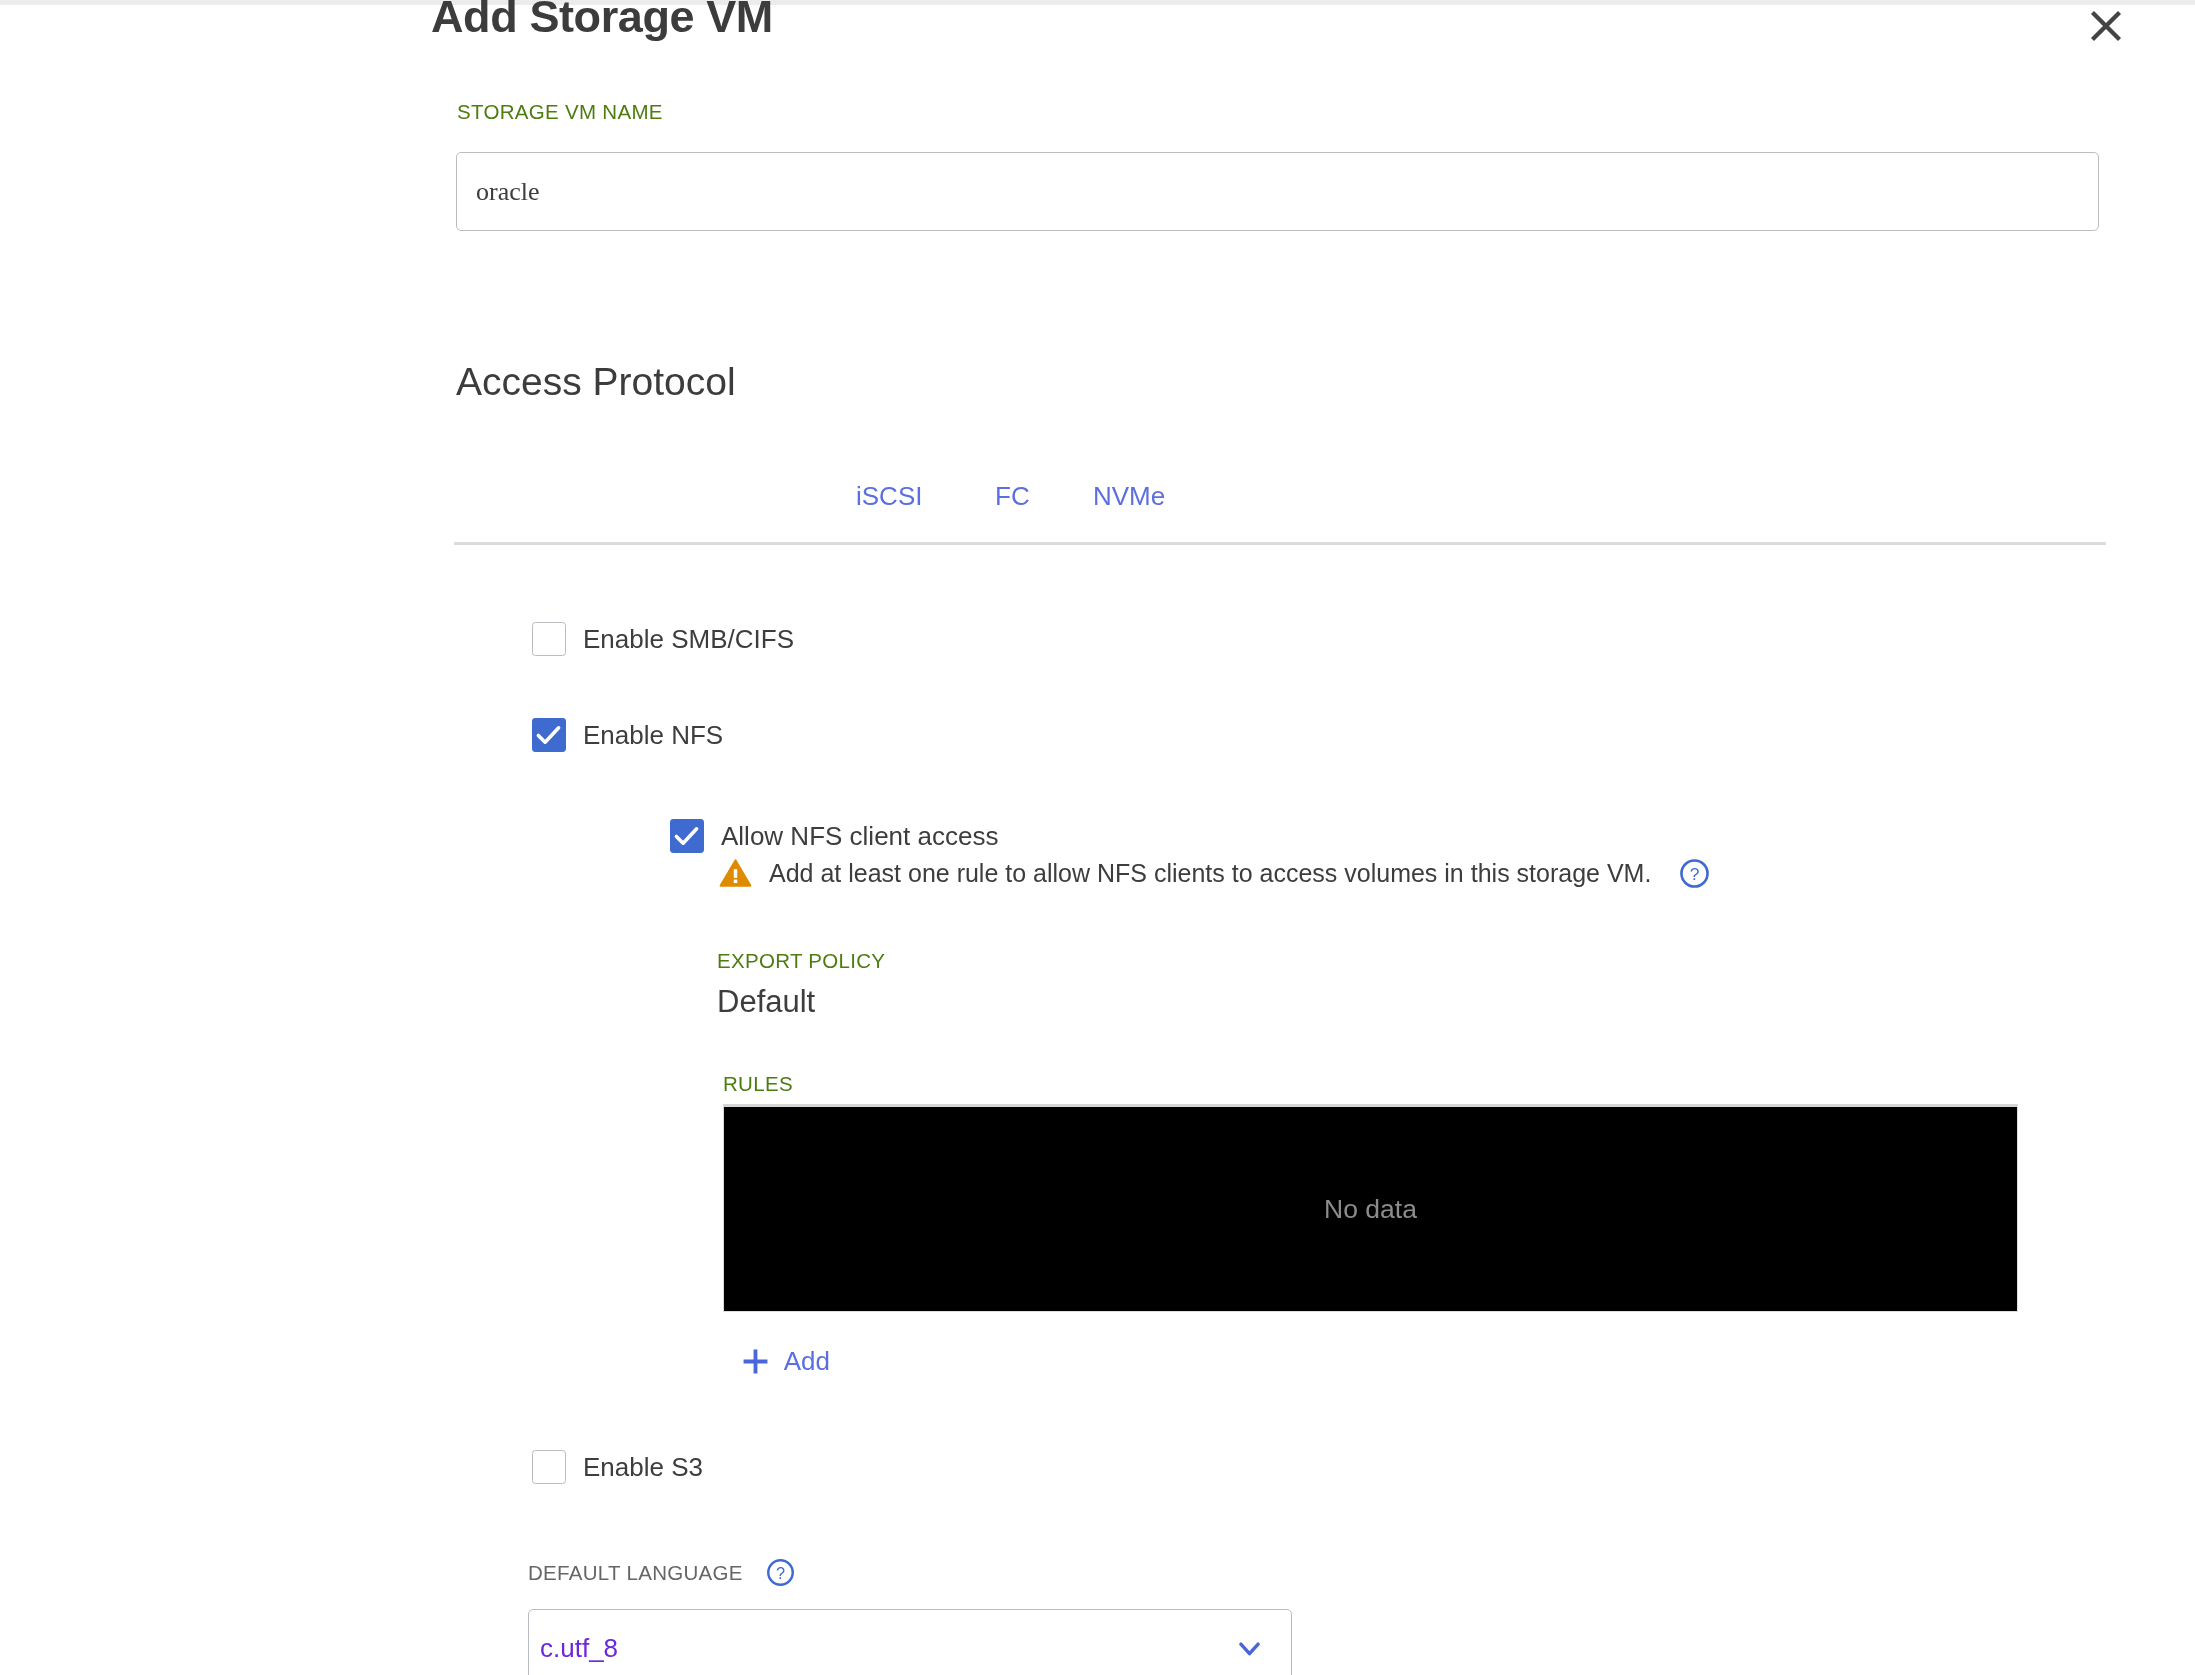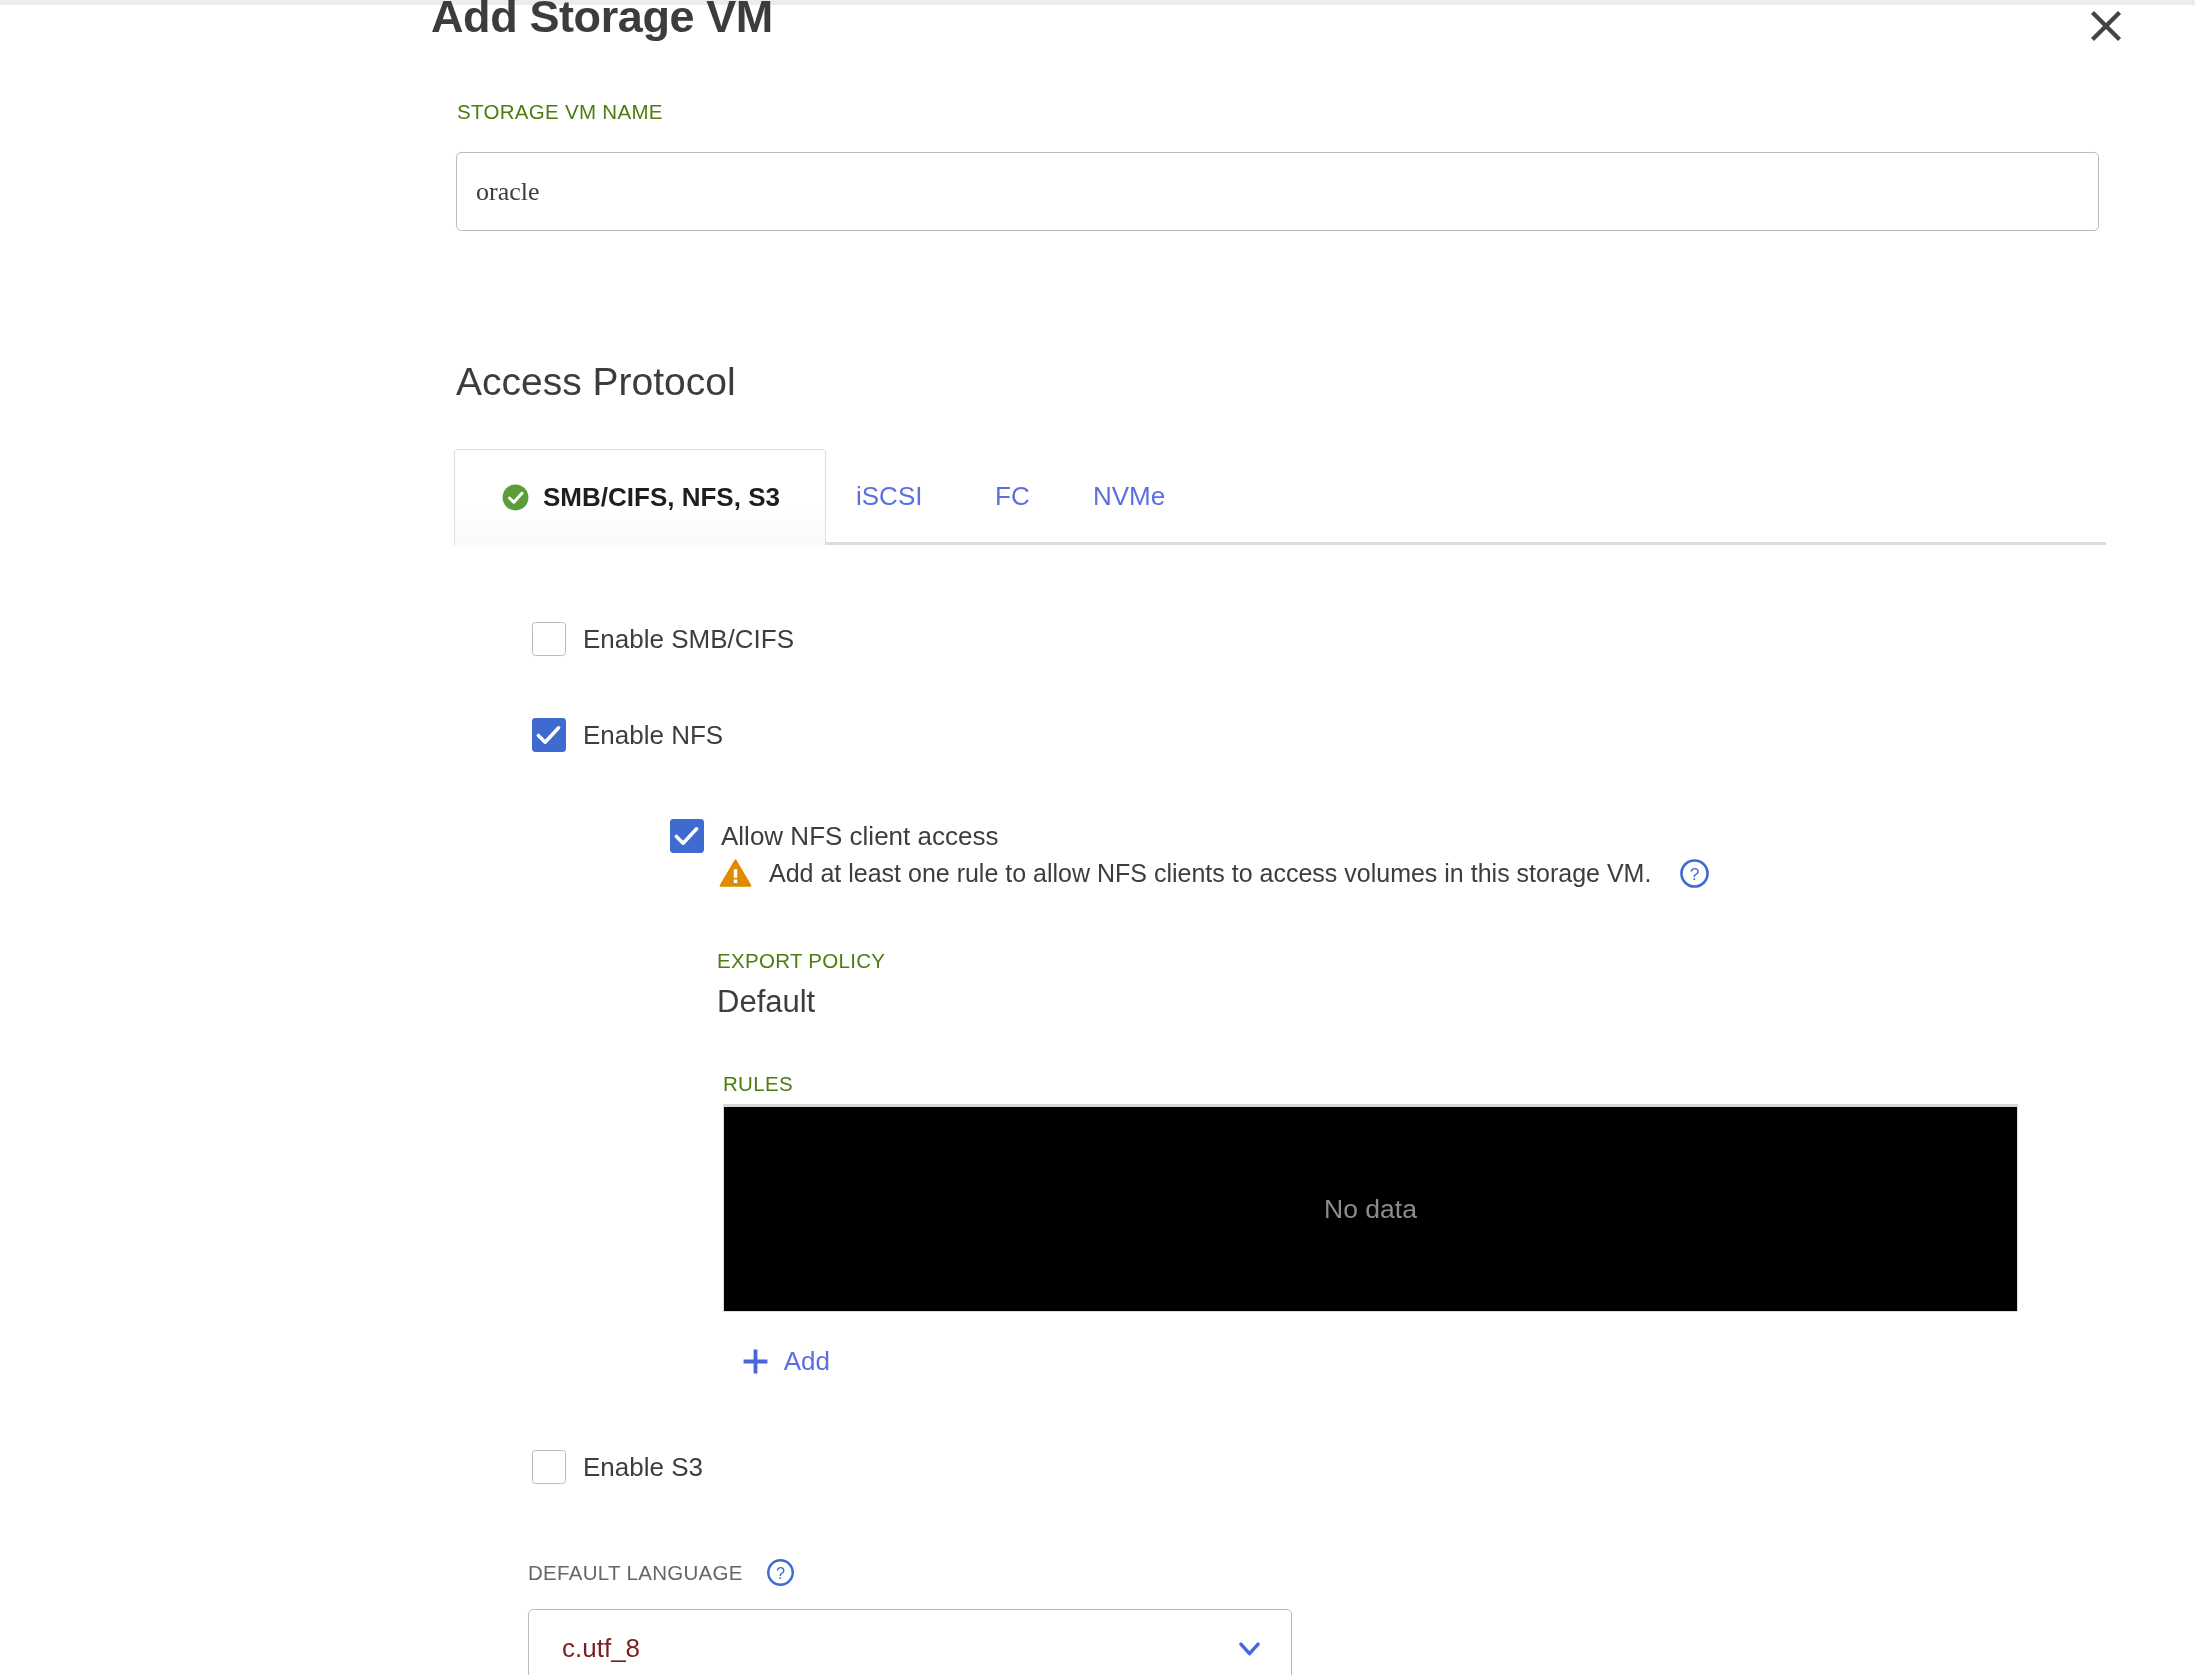--- a/index.html
+++ b/index.html
@@ -281,23 +281,23 @@
     height: 79px;
     box-sizing: border-box;
     border: 0.9px solid #b9bcc0;
     border-radius: 5.1px;
     background: #ffffff;
     display: flex;
     align-items: center;
     cursor: pointer;
   }
   .select-value {
-    margin-left: 33px;
-    font-size: 26px;
-    color: #7f1d1d;
+    margin-left: 11px;
+    font-size: 26px;
+    color: #6d28d9;
     flex: 1;
   }
   .chevron { width: 31px; height: 31px; margin-right: 26px; flex: none; }
 </style>
 </head>
 <body>
 
 <div class="top-strip"></div>
 
 <div class="dialog-title">Add Storage VM</div>
@@ -309,29 +309,20 @@
 </div>
 
 <div class="field-label" id="lbl-storage-vm-name">STORAGE VM NAME</div>
 <input class="text-input" type="text" id="storage-vm-name-input" value="oracle" style="">
 
 <div class="section-heading">Access Protocol</div>
 
 <div class="tab-underline"></div>
 <div class="tab-bar">
 
-  <div class="tab-active">
-    <span class="check-circle">
-      <svg width="31" height="31" viewBox="0 0 36 36" aria-hidden="true">
-        <circle cx="18" cy="18" r="15" fill="#5a9e3a"></circle>
-        <path d="M11 18.5 L16 23.5 L25.5 13" stroke="#ffffff" stroke-width="3.4" fill="none" stroke-linecap="round" stroke-linejoin="round"></path>
-      </svg>
-    </span>
-    <span class="tab-active-label">SMB/CIFS, NFS, S3</span>
-  </div>
 
   <div class="tab-inactive" id="tab-iscsi">
     <span>iSCSI</span>
   </div>
   <div class="tab-inactive" id="tab-fc">
     <span>FC</span>
   </div>
   <div class="tab-inactive" id="tab-nvme">
     <span>NVMe</span>
   </div>

